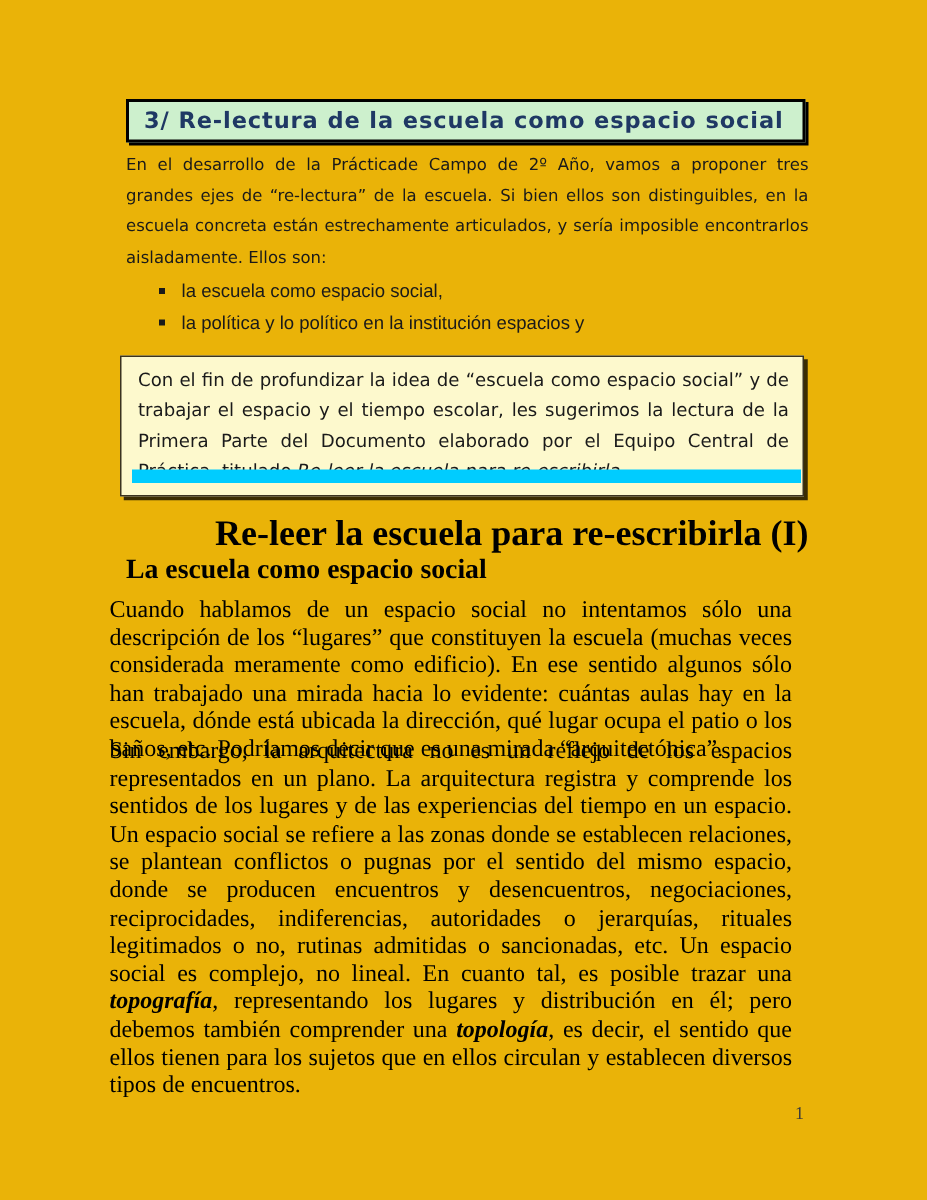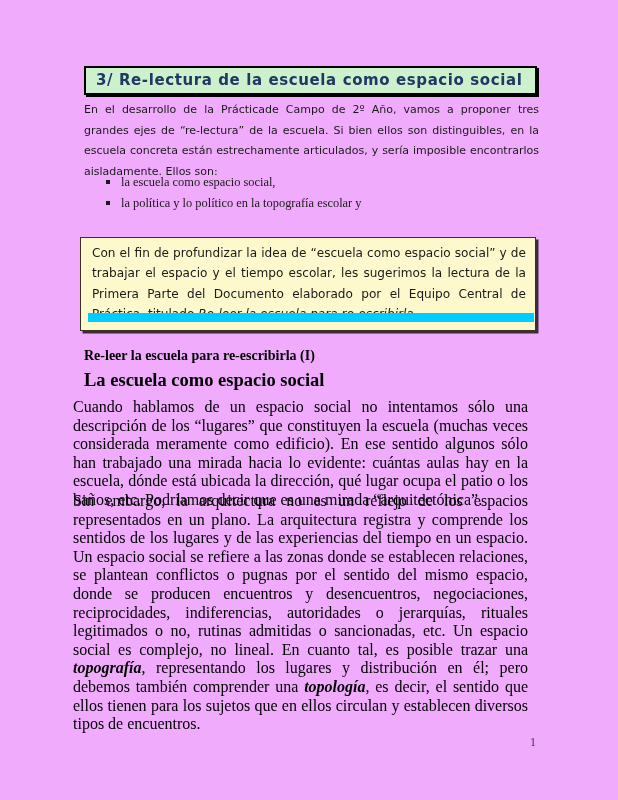--- a/index.html
+++ b/index.html
@@ -14,21 +14,21 @@
     font-family: "Liberation Serif", serif;
     color: #000000;
     overflow: hidden;
   }
 
   .page {
     position: absolute;
     left: 0; top: 0;
     width: 618px;
     height: 800px;
-    background: #f0abfc;
+    background: #eab308;
   }
 
   
   .section-header {
     position: absolute;
     left: 84px;
     top: 66px;
     width: 453px;
     box-sizing: border-box;
     background: #cdf0cd;
@@ -55,23 +55,23 @@
     font-size: 11px;
     line-height: 20.5px;
     text-align: justify;
     color: #1a1a1a;
   }
   .intro p { margin: 0; }
 
   .bullets {
     position: absolute;
     left: 84px;
-    top: 172px;
-    width: 455px;
-    font-family: Liberation Serif, serif;
+    top: 184px;
+    width: 455px;
+    font-family: Liberation Sans, sans-serif;
     font-size: 12.4px;
     line-height: 20.5px;
     color: #1a1a1a;
     margin: 0;
     padding: 0;
     list-style: none;
   }
   .bullets li {
     position: relative;
     padding-left: 37px;
@@ -113,24 +113,24 @@
     height: 9px;
     background: #00ccff;
   }
 
   
   .doc-title {
     position: absolute;
     left: 84px;
     top: 344px;
     width: 455px;
-    text-align: left;
-    font-family: "Liberation Serif", serif;
-    font-weight: bold;
-    font-size: 14px;
+    text-align: right;
+    font-family: "Liberation Serif", serif;
+    font-weight: bold;
+    font-size: 24px;
     line-height: 24px;
     color: #000000;
   }
   .doc-subtitle {
     position: absolute;
     left: 84px;
     top: 368px;
     width: 455px;
     text-align: left;
     font-family: "Liberation Serif", serif;
@@ -191,21 +191,21 @@
     <p>En el desarrollo de la Prácticade Campo de 2º Año, vamos a proponer tres grandes ejes de “re-lectura” de la escuela. Si bien ellos son distinguibles, en la escuela concreta están estrechamente articulados, y sería imposible encontrarlos aisladamente. Ellos son:</p>
   </div>
 
   <ul class="bullets">
     <li>
       <span class="sq"></span>
       <span>la escuela como espacio social,</span>
     </li>
     <li>
       <span class="sq"></span>
-      <span>la política y lo político en la topografía escolar y</span>
+      <span>la política y lo político en la institución espacios y</span>
     </li>
   </ul>
 
   <div class="callout">
     <p><span>Con el fin de profundizar la idea de “escuela como espacio social” y de trabajar el espacio y el tiempo escolar, les sugerimos la lectura de la Primera Parte del Documento elaborado por el Equipo Central de Práctica, titulado </span><i>Re-leer la escuela para re-escribirla</i><span>.</span></p>
   </div>
   <div class="cyan-bar"></div>
 
   <div class="doc-title">Re-leer la escuela para re-escribirla (I)</div>
   <div class="doc-subtitle">La escuela como espacio social</div>

